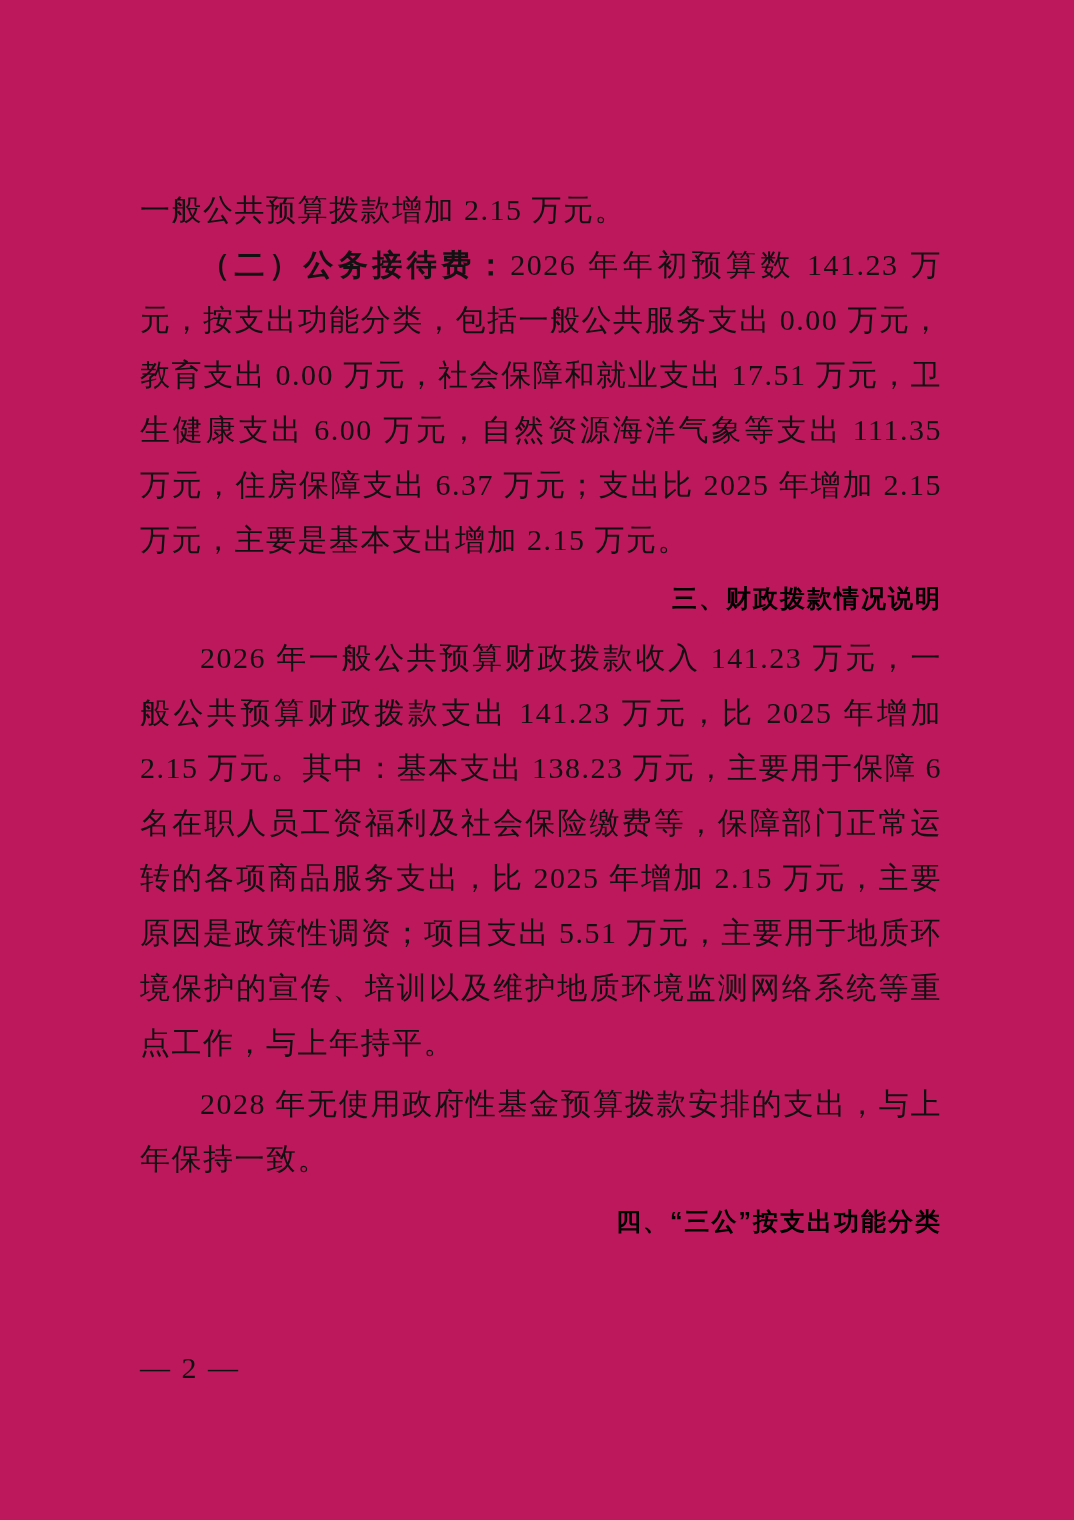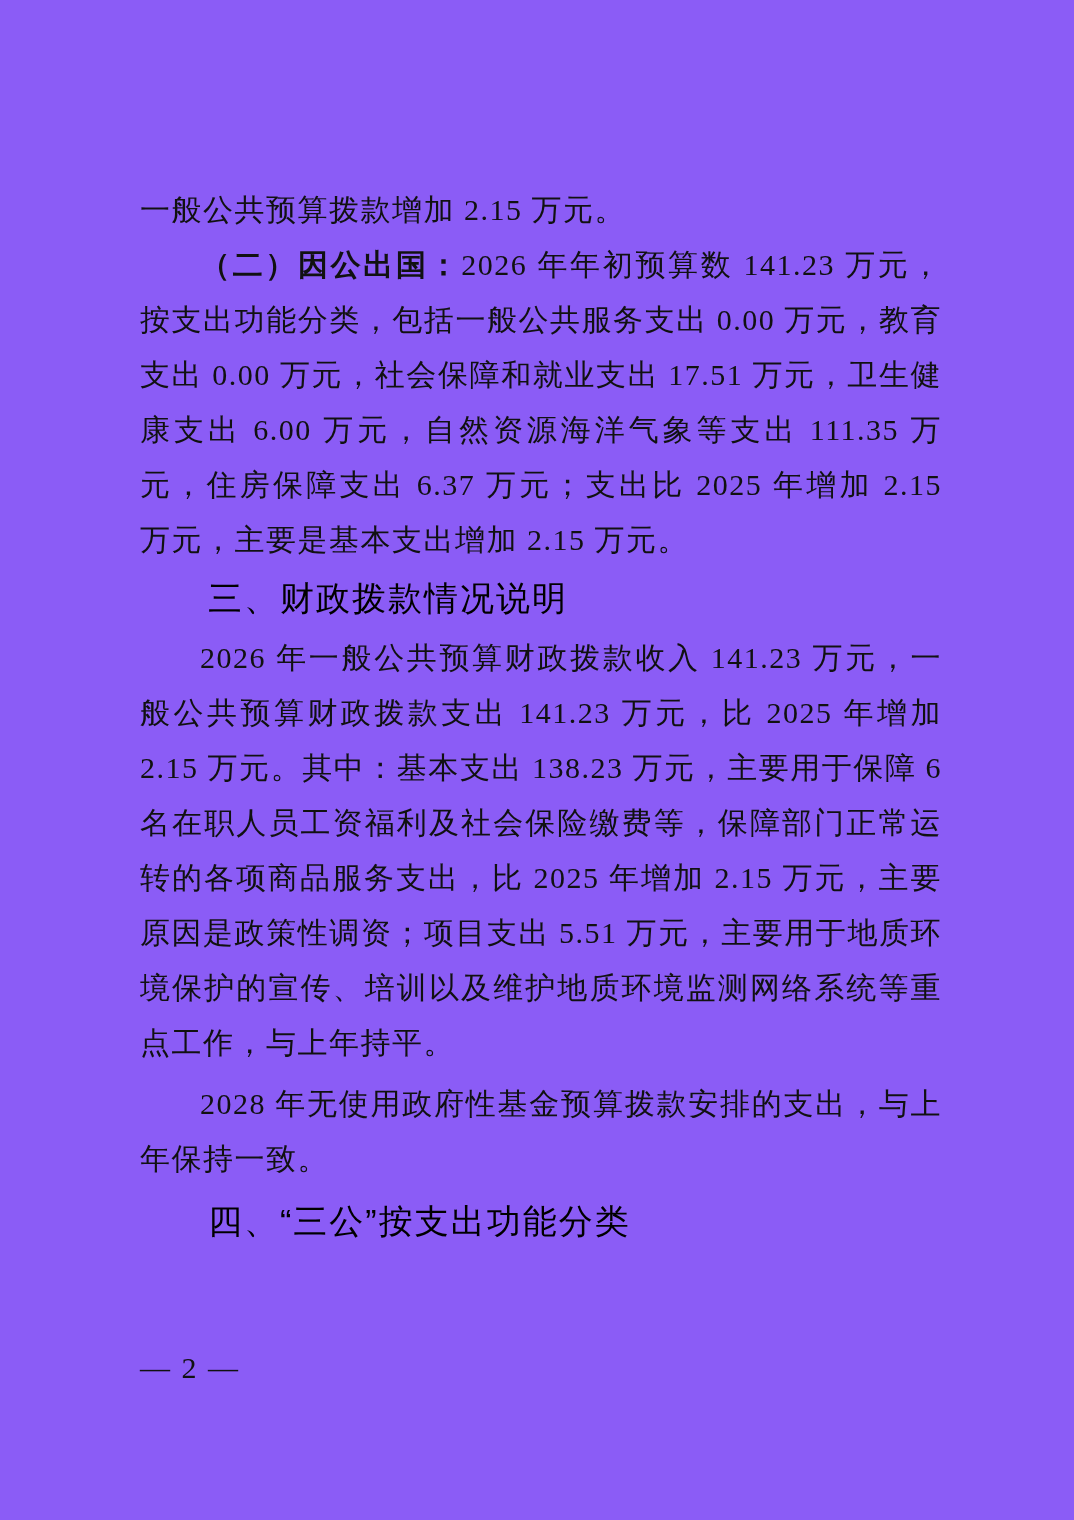--- a/index.html
+++ b/index.html
@@ -4,21 +4,21 @@
 <style>
   html, body {
     margin: 0;
     padding: 0;
     background: #ffffff;
   }
   .page {
     position: relative;
     width: 1074px;
     height: 1520px;
-    background: #8b5cf6;
+    background: #be185d;
     color: #111111;
     box-sizing: border-box;
     padding: 182px 132px 0 140px;
     font-family: "Liberation Serif", "DejaVu Serif", serif;
     overflow: hidden;
   }
   .content {
     width: 802px;
   }
   p.body {
@@ -31,26 +31,27 @@
   }
   p.indent {
     text-indent: 2em;
   }
   .lead-bold {
     font-weight: 700;
   }
   h2.heading {
     margin: 4px 0 4px 0;
     font-family: "Liberation Sans", "DejaVu Sans", sans-serif;
-    font-weight: 400;
-    font-size: 34px;
+    font-weight: 700;
+    font-size: 25px;
     line-height: 55px;
     letter-spacing: 2px;
     text-indent: 2em;
     color: #000000;
+    text-align: right;
   }
   p.space-before {
     margin-top: 6px;
   }
   h2.space-around {
     margin-top: 8px;
     margin-bottom: 8px;
   }
   .footer {
     position: absolute;
@@ -64,21 +65,21 @@
   }
 </style>
 </head>
 <body>
 
 <div class="page">
   <div class="content">
 
     <p class="body">一般公共预算拨款增加 2.15 万元。</p>
 
-    <p class="body indent"><span class="lead-bold">（二）因公出国：</span><span>2026 年年初预算数 141.23 万元，按支出功能分类，包括一般公共服务支出 0.00 万元，教育支出 0.00 万元，社会保障和就业支出 17.51 万元，卫生健康支出 6.00 万元，自然资源海洋气象等支出 111.35 万元，住房保障支出 6.37 万元；支出比 2025 年增加 2.15 万元，主要是基本支出增加 2.15 万元。</span></p>
+    <p class="body indent"><span class="lead-bold">（二）公务接待费：</span><span>2026 年年初预算数 141.23 万元，按支出功能分类，包括一般公共服务支出 0.00 万元，教育支出 0.00 万元，社会保障和就业支出 17.51 万元，卫生健康支出 6.00 万元，自然资源海洋气象等支出 111.35 万元，住房保障支出 6.37 万元；支出比 2025 年增加 2.15 万元，主要是基本支出增加 2.15 万元。</span></p>
 
     <h2 class="heading">三、财政拨款情况说明</h2>
 
     <p class="body indent">2026 年一般公共预算财政拨款收入 141.23 万元，一般公共预算财政拨款支出 141.23 万元，比 2025 年增加 2.15 万元。其中：基本支出 138.23 万元，主要用于保障 6 名在职人员工资福利及社会保险缴费等，保障部门正常运转的各项商品服务支出，比 2025 年增加 2.15 万元，主要原因是政策性调资；项目支出 5.51 万元，主要用于地质环境保护的宣传、培训以及维护地质环境监测网络系统等重点工作，与上年持平。</p>
 
     <p class="body indent space-before">2028 年无使用政府性基金预算拨款安排的支出，与上年保持一致。</p>
 
     <h2 class="heading space-around">四、“三公”按支出功能分类</h2>
 
 

